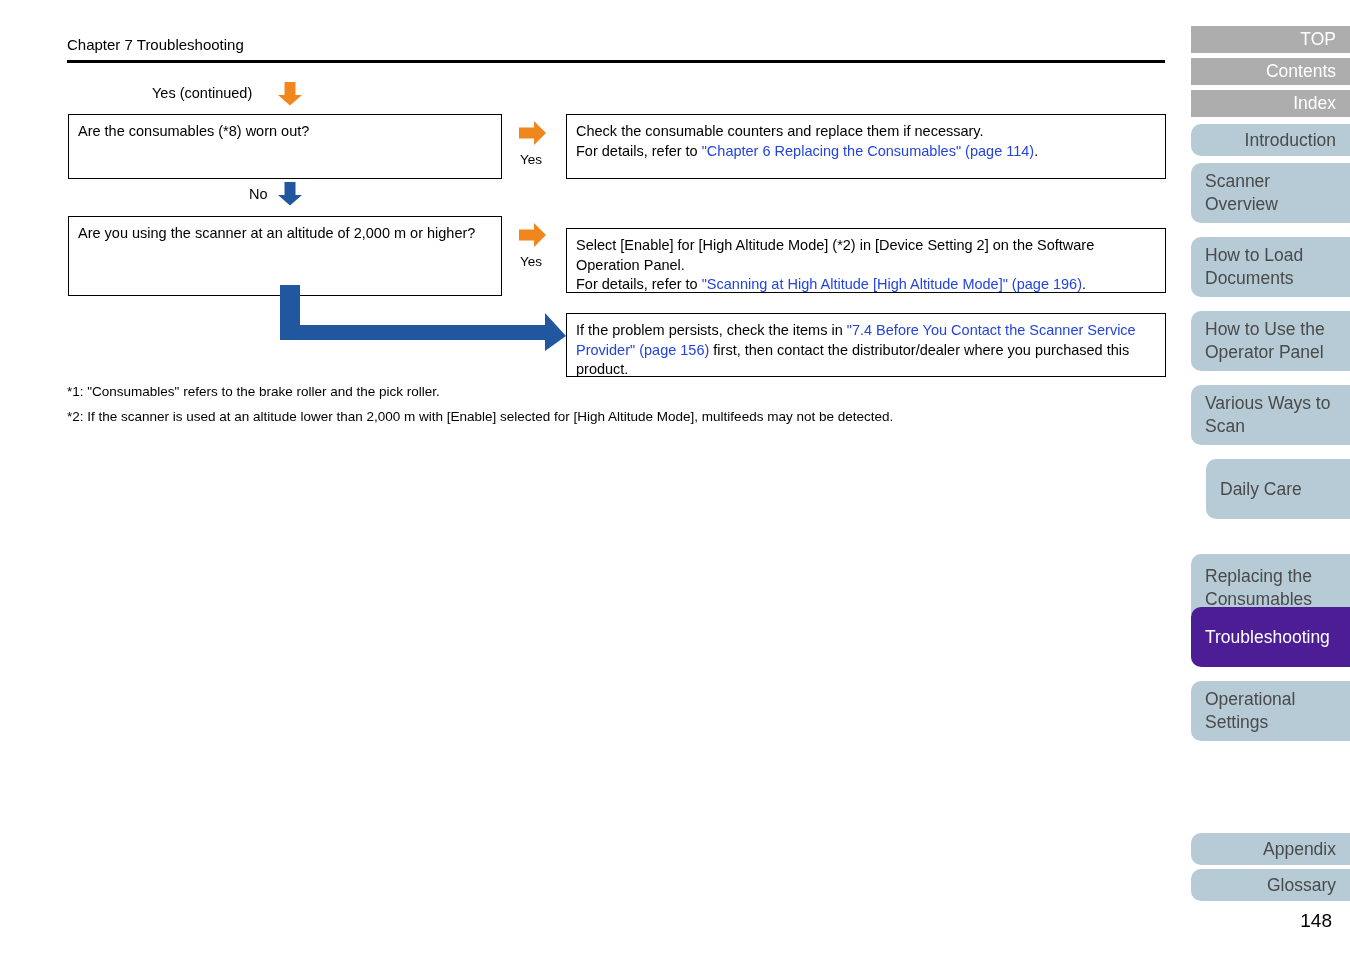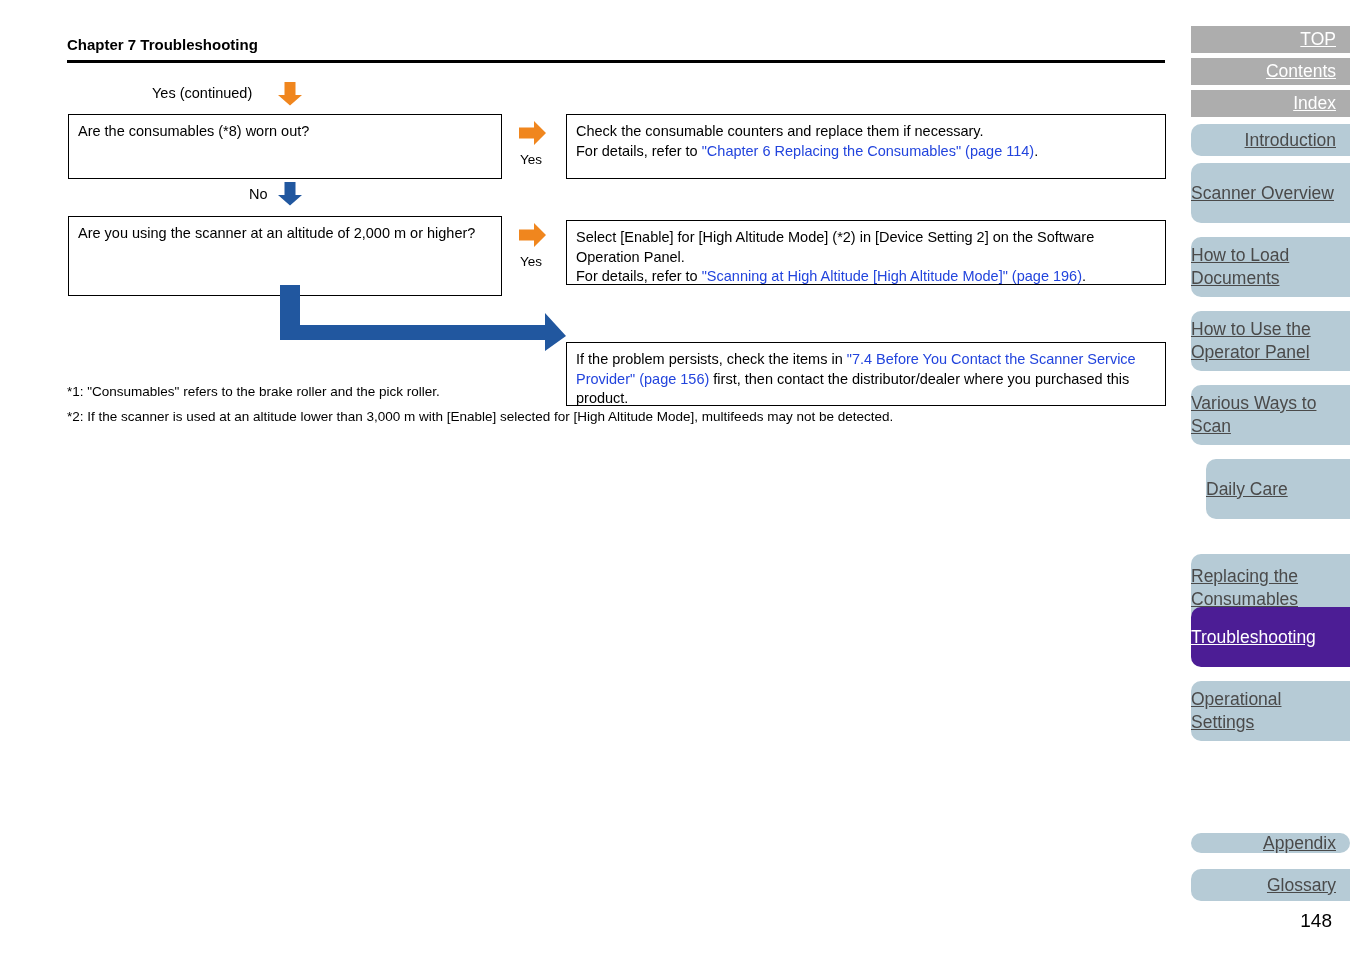--- a/index.html
+++ b/index.html
@@ -15,21 +15,20 @@
     color: #000000;
     overflow: hidden;
   }
 
   
   #page-header {
     position: absolute;
     left: 67px;
     top: 36px;
     width: 1098px;
-    font-weight: bold;
   }
   #chapter-title {
     font-size: 15px;
     line-height: 18px;
     color: #000;
     white-space: nowrap;
   }
   #header-rule {
     position: absolute;
     left: 67px;
@@ -108,22 +107,22 @@
   }
   .nav-btn {
     position: absolute;
     left: 0;
     box-sizing: border-box;
     width: 159px;
     display: flex;
     align-items: center;
     font-size: 17.5px;
     line-height: 23px;
+    padding-left: 14px;
     padding-right: 14px;
-    text-decoration: underline;
   }
   .nav-gray {
     background: #adadad;
     color: #ffffff;
     justify-content: flex-end;
     text-align: right;
   }
   .nav-blue {
     background: #b6cbd6;
     color: #4a4a4a;
@@ -191,37 +190,37 @@
 
 <div class="qbox" style="left:68px; top:216px; width:434px; height:80px;">
   <span>Are you using the scanner at an altitude of 2,000 m or higher?</span>
 </div>
 
 <svg class="arrow-right" style="left:519px; top:222px;" viewBox="0 0 28 26">
   <path d="M0,7.5 L15,7.5 L15,1 L27,13 L15,25 L15,18.5 L0,18.5 Z" fill="#f0861e"></path>
 </svg>
 <div class="yes-tag" style="left:520px; top:254px;">Yes</div>
 
-<div class="abox" style="left:566px; top:220px; width:600px; height:65px;">
+<div class="abox" style="left:566px; top:228px; width:600px; height:65px;">
   <div>Select [Enable] for [High Altitude Mode] (*2) in [Device Setting 2] on the Software Operation Panel.</div>
   <div>
     <span>For details, refer to </span><span class="lnk">"Scanning at High Altitude [High Altitude Mode]" (page 196)</span><span>.</span>
   </div>
 </div>
 
 <svg class="arrow-elbow" style="left:278px; top:285px; width:290px; height:66px;" viewBox="0 0 290 66">
   <path d="M2,0 L22,0 L22,40 L267,40 L267,28 L288,51 L267,66 L267,55 L2,55 Z" fill="#21579f"></path>
 </svg>
 
-<div class="abox" style="left:566px; top:313px; width:600px; height:64px;margin-top:29px;">
+<div class="abox" style="left:566px; top:313px; width:600px; height:64px;">
   <span>If the problem persists, check the items in </span><span class="lnk">"7.4 Before You Contact the Scanner Service Provider" (page 156)</span><span> first, then contact the distributor/dealer where you purchased this product.</span>
 </div>
 
 <div class="footnote" style="left:67px; top:383px;">*1: "Consumables" refers to the brake roller and the pick roller.</div>
-<div class="footnote" style="left:67px; top:408px;">*2: If the scanner is used at an altitude lower than 3,000 m with [Enable] selected for [High Altitude Mode], multifeeds may not be detected.</div>
+<div class="footnote" style="left:67px; top:408px;">*2: If the scanner is used at an altitude lower than 2,000 m with [Enable] selected for [High Altitude Mode], multifeeds may not be detected.</div>
 
 <div id="sidenav">
 
   <div class="nav-btn nav-gray" style="top:0px; height:27px;">
     <span>TOP</span>
   </div>
 
   <div class="nav-btn nav-gray" style="top:32px; height:27px;">
     <span>Contents</span>
   </div>
@@ -259,21 +258,21 @@
   </div>
 
   <div class="nav-btn nav-active" style="top:581px; height:60px;">
     <span>Troubleshooting</span>
   </div>
 
   <div class="nav-btn nav-blue left" style="top:655px; height:60px;">
     <span>Operational Settings</span>
   </div>
 
-  <div class="nav-btn nav-blue right" style="top:807px; height:20px;border-radius:11px;">
+  <div class="nav-btn nav-blue right" style="top:807px; height:32px;">
     <span>Appendix</span>
   </div>
 
   <div class="nav-btn nav-blue right" style="top:843px; height:32px;">
     <span>Glossary</span>
   </div>
 
 </div>
 
 <div id="page-number">148</div>

